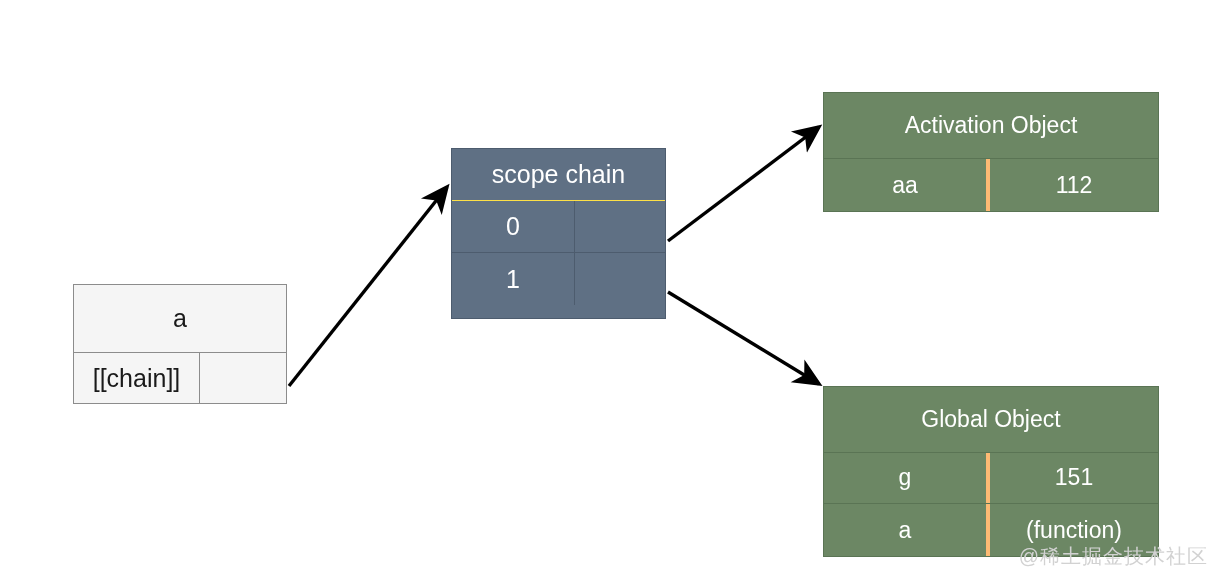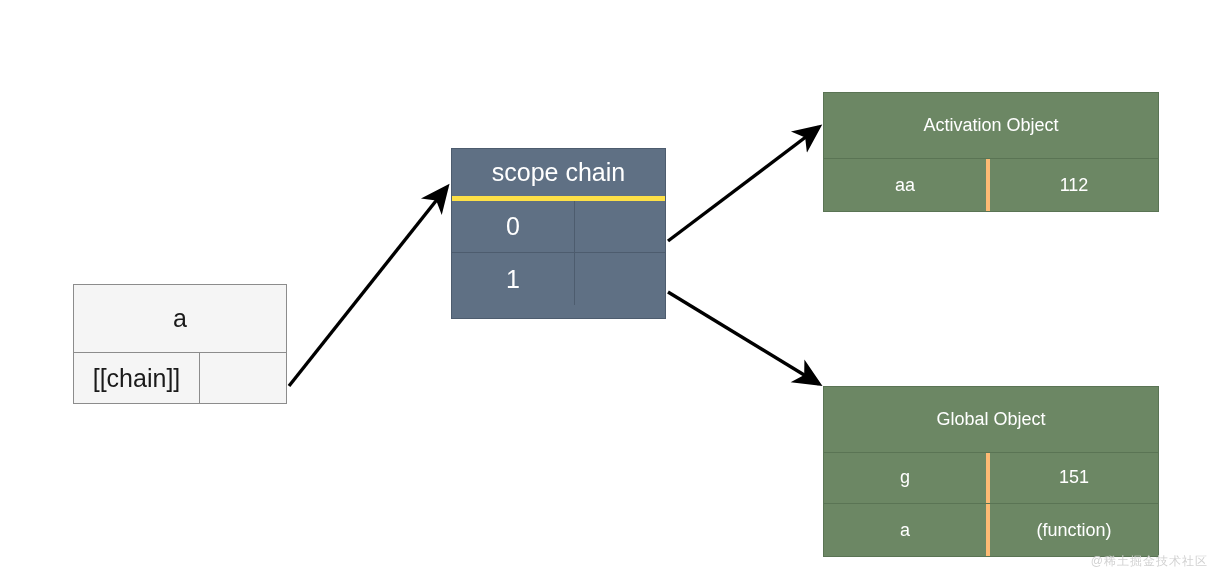--- a/index.html
+++ b/index.html
@@ -73,21 +73,21 @@
   #node-scopechain {
     left: 451px;
     top: 148px;
     width: 215px;
     height: 171px;
     background: #5f7084;
     border: 1px solid #4d5c6e;
   }
   #node-scopechain .hdr {
     height: 66px;
-    border-bottom: 5px solid #fde047;
+    border-bottom: 1px solid #fde047;
     color: #ffffff;
     font-size: 25px;
   }
   #node-scopechain .row {
     height: 52px;
   }
   #node-scopechain .row.sep {
     border-bottom: 1px solid #4d5c6e;
   }
   #node-scopechain .cell {
@@ -113,21 +113,21 @@
     font-size: 26px;
   }
   .green .row {
     height: 52px;
   }
   .green .row.sep {
     border-bottom: 1px solid #5a7454;
   }
   .green .cell {
     color: #ffffff;
-    font-size: 18px;
+    font-size: 23px;
   }
   .green .c0 {
     width: 166px;
     border-right: 4px solid #fdba74;
   }
   .green .c1 {
     width: 168px;
   }
 
   #node-activation {
@@ -159,21 +159,21 @@
     width: 1222px;
     height: 578px;
     pointer-events: none;
   }
 
   
   #watermark {
     position: absolute;
     right: 14px;
     bottom: 8px;
-    font-size: 12px;
+    font-size: 20px;
     color: #d2d2d2;
     letter-spacing: 1px;
     white-space: nowrap;
   }
 </style>
 </head>
 <body>
 
 <div id="canvas">
 

